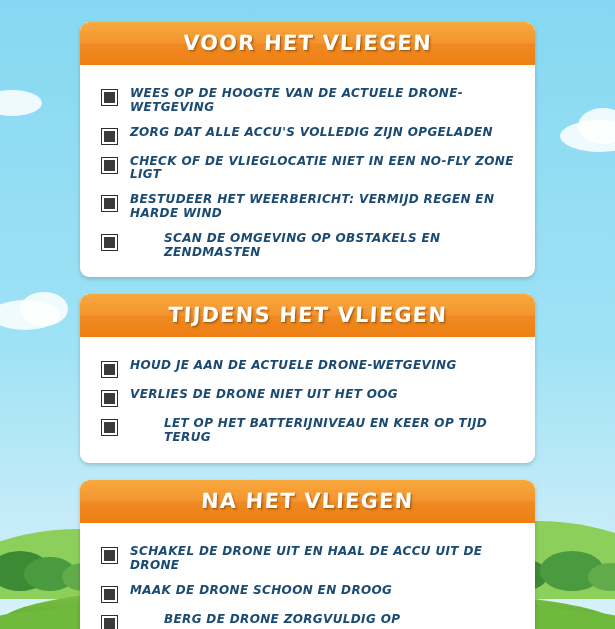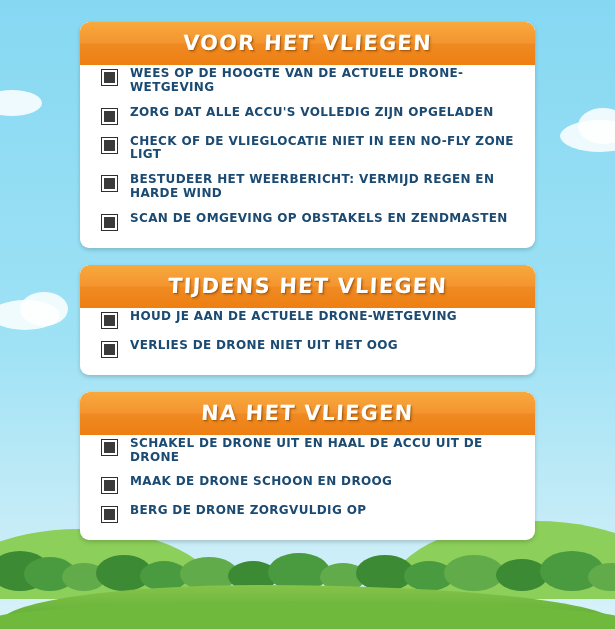--- a/index.html
+++ b/index.html
@@ -88,28 +88,29 @@
     font-weight: bold;
     font-size: 21px;
     letter-spacing: 1.2px;
     color: #ffffff;
     text-transform: uppercase;
     text-shadow: 1px 1px 0 rgba(150,75,0,.55), 2px 2px 2px rgba(120,60,0,.30);
     display: inline-block;
     transform: skewX(-3deg);
   }
   .card-body {
-    padding: 2px 14px 16px 22px;
+    padding: 22px 14px 16px 22px;
+    font-style: italic;
   }
   .item {
     display: flex;
     align-items: flex-start;
     margin-bottom: 11px;
   }
-  .item:last-child { margin-bottom: 2px; }
+  .item:last-child { margin-bottom: 2px; gap: 34px; }
   .checkbox {
     width: 11px;
     height: 11px;
     background: #3b3b3b;
     border: 2px solid #ffffff;
     outline: 1px solid #2f2f2f;
     flex: 0 0 auto;
     margin-top: 3px;
     margin-right: 13px;
   }
@@ -194,20 +195,24 @@
     </div>
     <div class="card-body">
       <div class="item">
         <span class="checkbox"></span>
         <span class="item-label">HOUD JE AAN DE ACTUELE DRONE-WETGEVING</span>
       </div>
       <div class="item">
         <span class="checkbox"></span>
         <span class="item-label">VERLIES DE DRONE NIET UIT HET OOG</span>
       </div>
+      <div class="item">
+        <span class="checkbox"></span>
+        <span class="item-label">LET OP HET BATTERIJNIVEAU EN KEER OP TIJD TERUG</span>
+      </div>
     </div>
   </section>
 
   <section class="card">
     <div class="card-header">
       <span class="title">NA HET VLIEGEN</span>
     </div>
     <div class="card-body">
       <div class="item">
         <span class="checkbox"></span>

